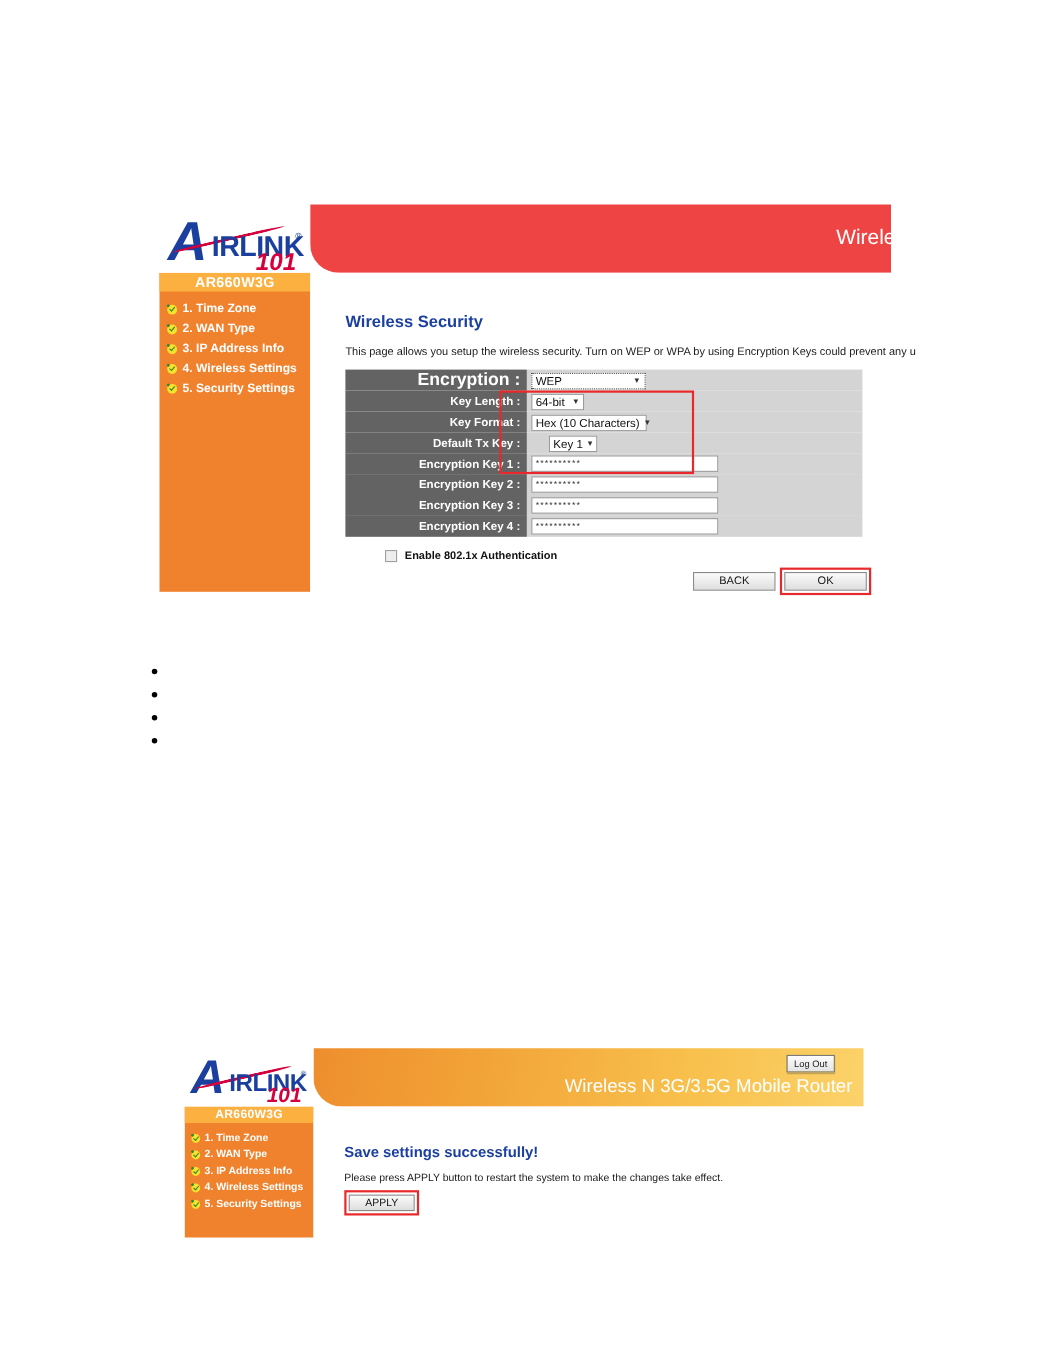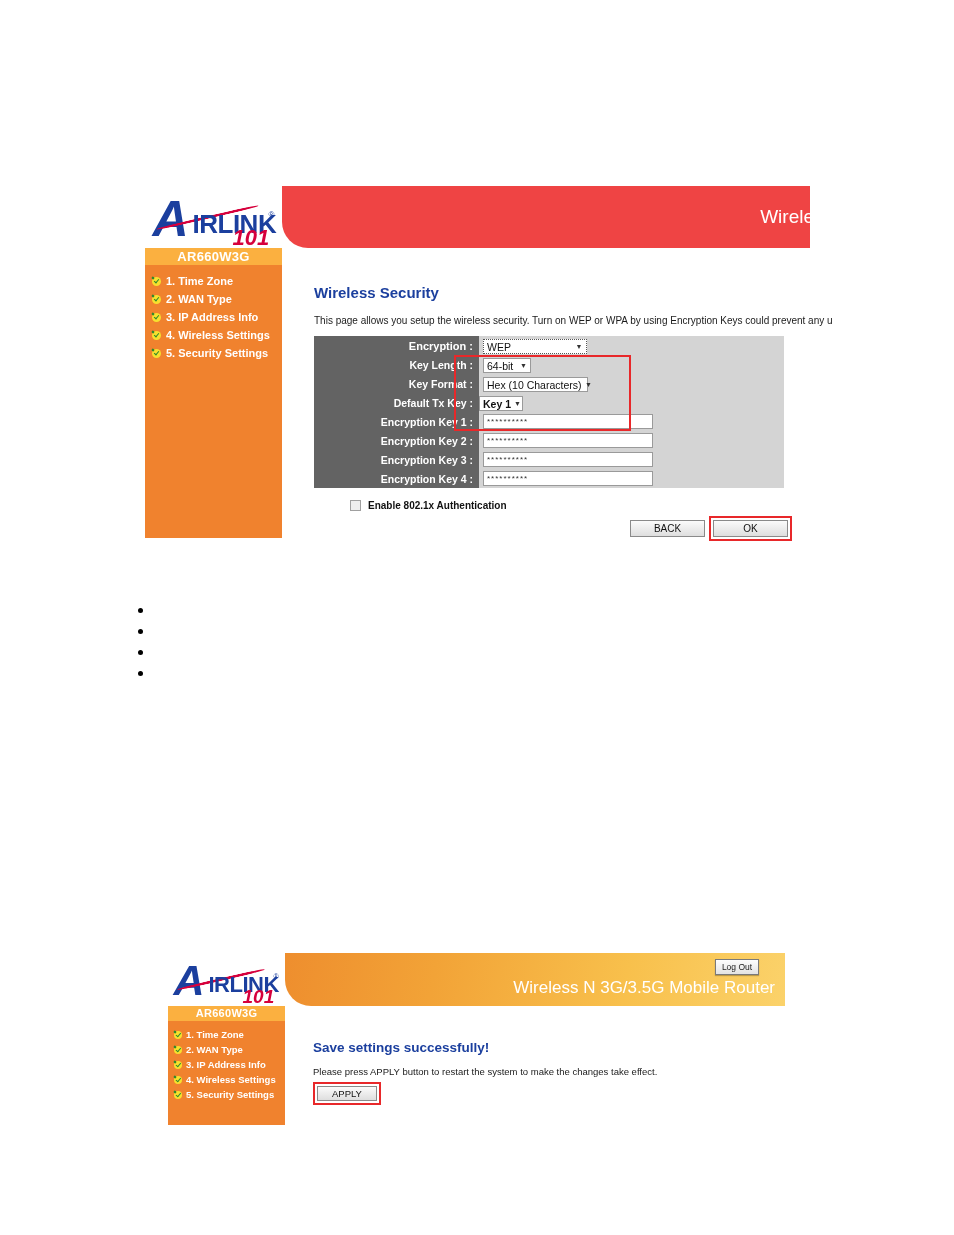--- a/index.html
+++ b/index.html
@@ -277,21 +277,21 @@
 
     <div class="content-desc" style="position:absolute; left:32px; top:67px; font-size:10px;">This page allows you setup the wireless security. Turn on WEP or WPA by using Encryption Keys could prevent any u</div>
 
     <table class="frm" style="position:absolute; left:32px; top:88px; width:470px;">
       <colgroup>
           <col style="width:165px">
           <col style="width:305px">
         </colgroup>
       <tbody>
         <tr>
-          <td class="lbl-cell" style="height:19px; padding-right:6px; font-size:11px;text-align:right;">Encryption :</td>
+          <td class="lbl-cell" style="height:19px; padding-right:6px; font-size:16px;text-align:right;">Encryption :</td>
           <td class="val-cell" style="height:19px; padding-left:4px;">
             <span class="sel dotted" style="width:104px; height:15px; font-size:10.5px; padding-left:3px;">
               <span class="sel-txt">WEP</span>
               <span class="sel-arrow" style="width:14px;height:13px;font-size:7px;">▼</span>
             </span>
           </td>
         </tr>
         <tr>
           <td class="lbl-cell" style="height:19px; padding-right:6px; font-size:10.5px;">Key Length :</td>
           <td class="val-cell" style="height:19px; padding-left:4px;">
@@ -305,21 +305,21 @@
           <td class="lbl-cell" style="height:19px; padding-right:6px; font-size:10.5px;">Key Format :</td>
           <td class="val-cell" style="height:19px; padding-left:4px;">
             <span class="sel" style="width:105px; height:15px; font-size:10.5px; padding-left:3px;">
               <span class="sel-txt">Hex (10 Characters)</span>
               <span class="sel-arrow" style="width:14px;height:13px;font-size:7px;">▼</span>
             </span>
           </td>
         </tr>
         <tr>
           <td class="lbl-cell" style="height:19px; padding-right:6px; font-size:10.5px;">Default Tx Key :</td>
-          <td class="val-cell" style="height:19px; padding-left:0;font-weight:bold;">
+          <td class="val-cell" style="height:19px; padding-left:20px;">
             <span class="sel" style="width:44px; height:15px; font-size:10.5px; padding-left:3px;">
               <span class="sel-txt">Key 1</span>
               <span class="sel-arrow" style="width:13px;height:13px;font-size:7px;">▼</span>
             </span>
           </td>
         </tr>
         <tr>
           <td class="lbl-cell" style="height:19px; padding-right:6px; font-size:10.5px;">Encryption Key 1 :</td>
           <td class="val-cell" style="height:19px; padding-left:4px;">
             <span class="txtin" style="width:170px; height:15px; font-size:8px; padding-left:3px;">**********</span>

